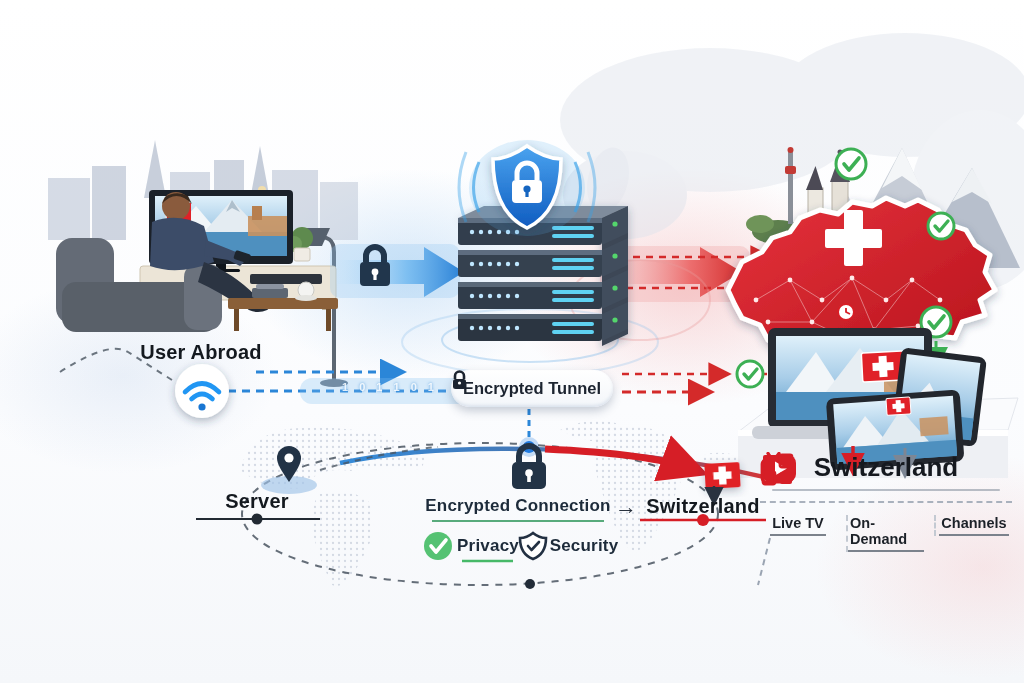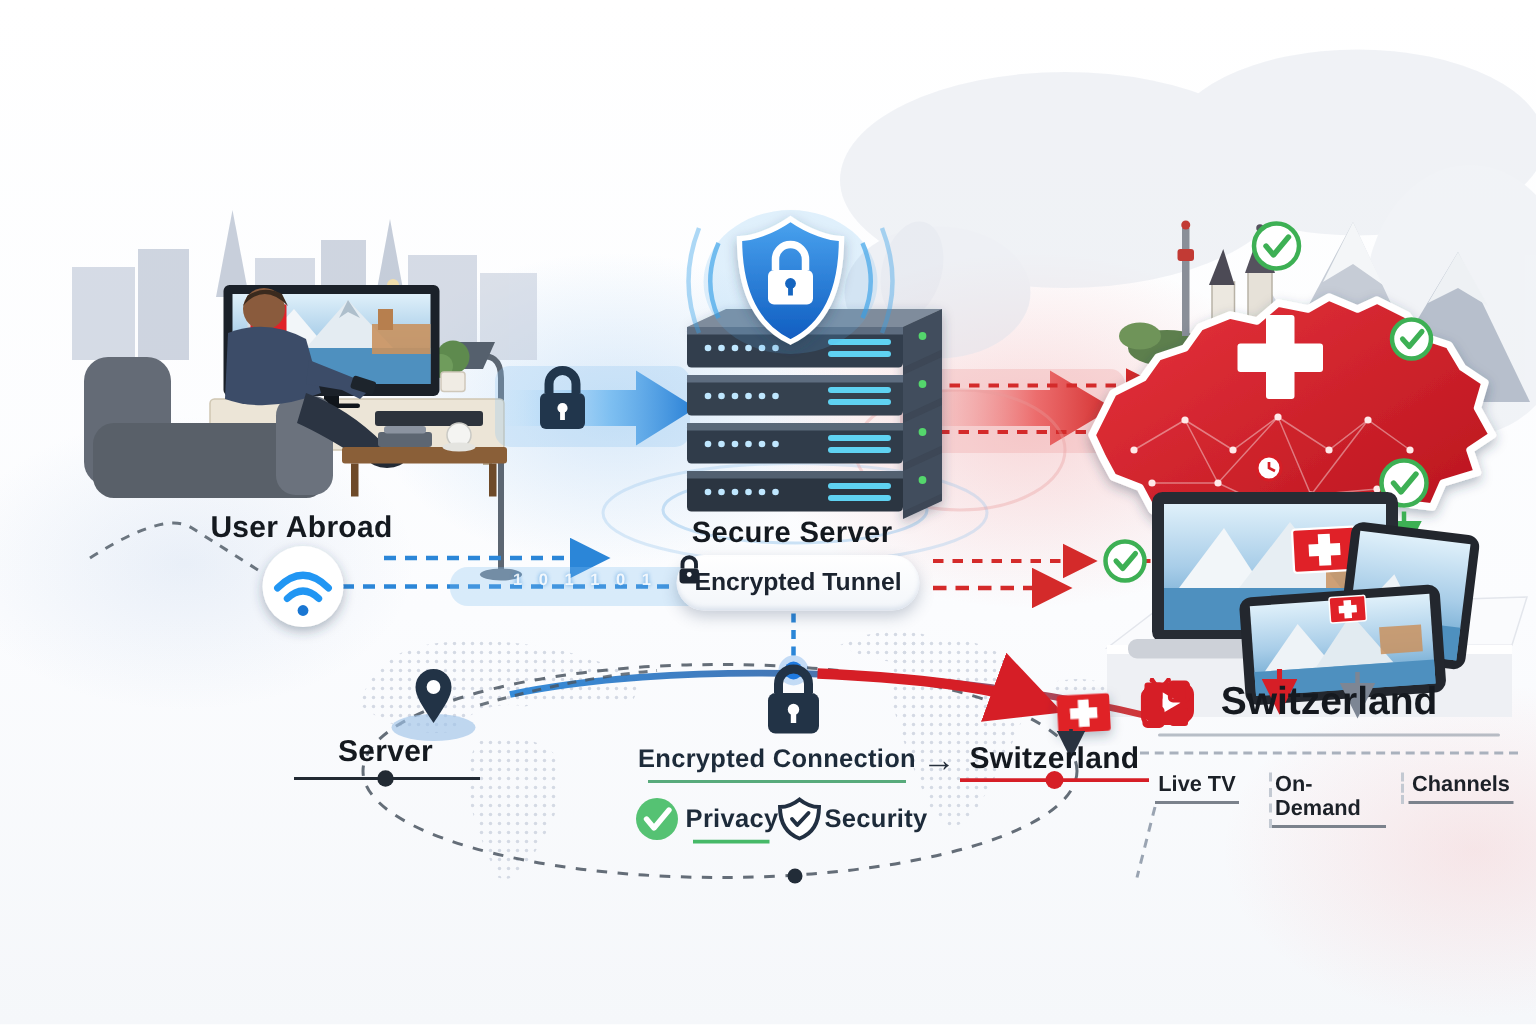--- a/index.html
+++ b/index.html
@@ -523,21 +523,20 @@
     <circle cx="202" cy="407" r="3.6" fill="#1976d2"></circle>
   </g>
 
   
   <g stroke="#9aa4b2" stroke-width="2" stroke-dasharray="6 5" fill="none">
     <path d="M770 538 L758 585"></path>
   </g>
 </svg>
 
 <div class="lbl big" style="left:201px;top:341px;font-size:20px;">User Abroad</div>
-<div class="lbl big" style="left:528px;top:344px;font-size:19.5px;">Secure Server</div>
 <div class="bits">1 0 1 1 0 1</div>
 
 <div id="tunnel-pill">
   <svg width="17" height="20" viewBox="0 0 17 20">
     <path d="M4 9 V6 A4.5 4.5 0 0 1 13 6 V9" fill="none" stroke="#1c2430" stroke-width="2.6"></path>
     <rect x="2" y="9" width="13" height="10" rx="2.5" fill="#1c2430"></rect>
     <circle cx="8.5" cy="13" r="1.6" fill="#fff"></circle>
   </svg>
   <span>Encrypted Tunnel</span>
 </div>

